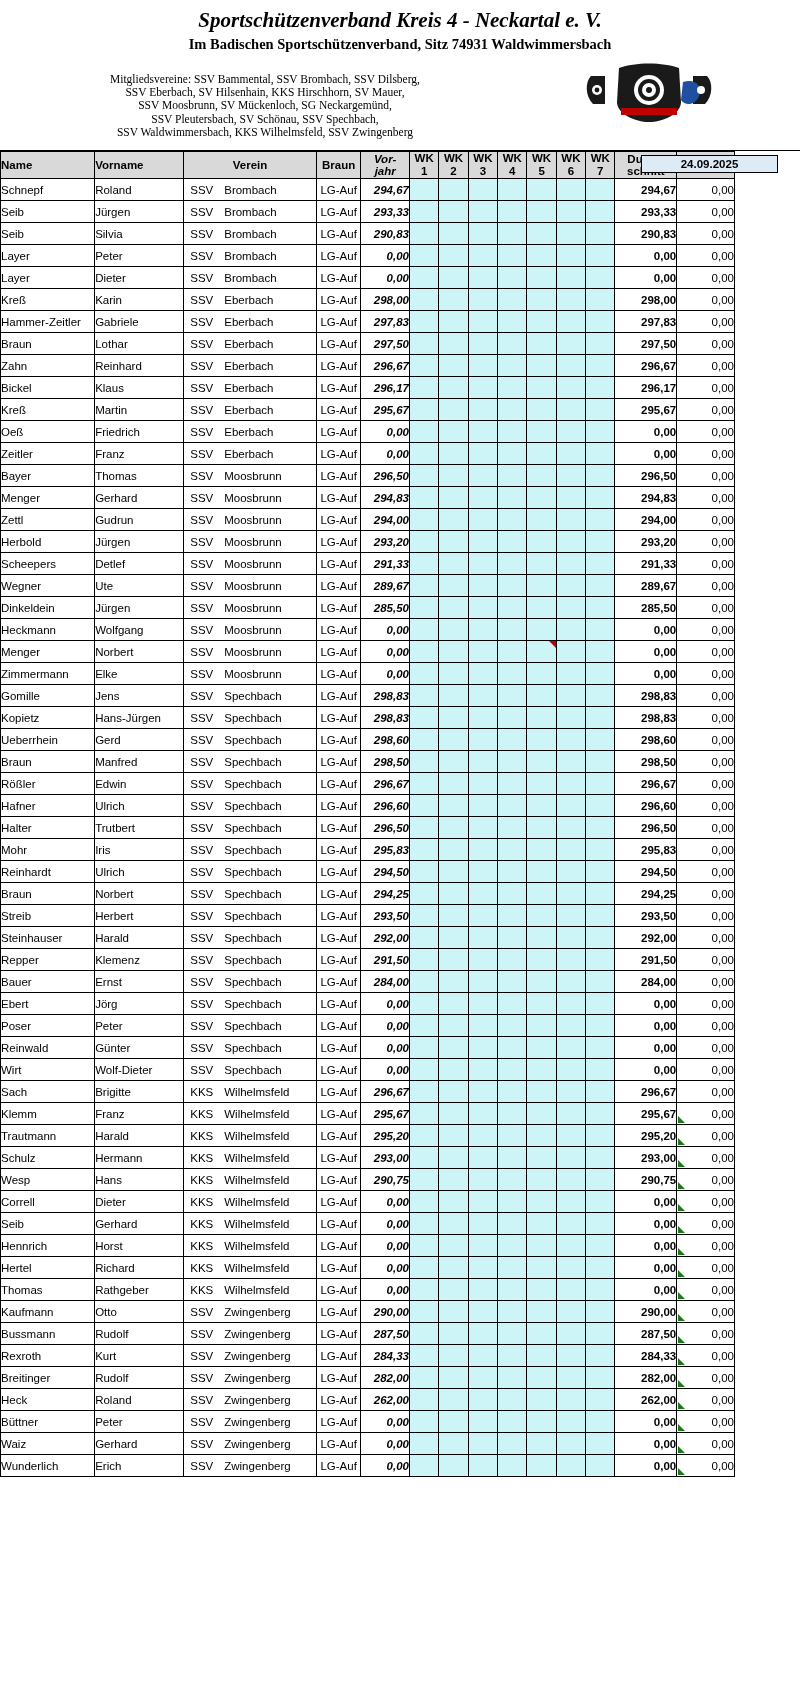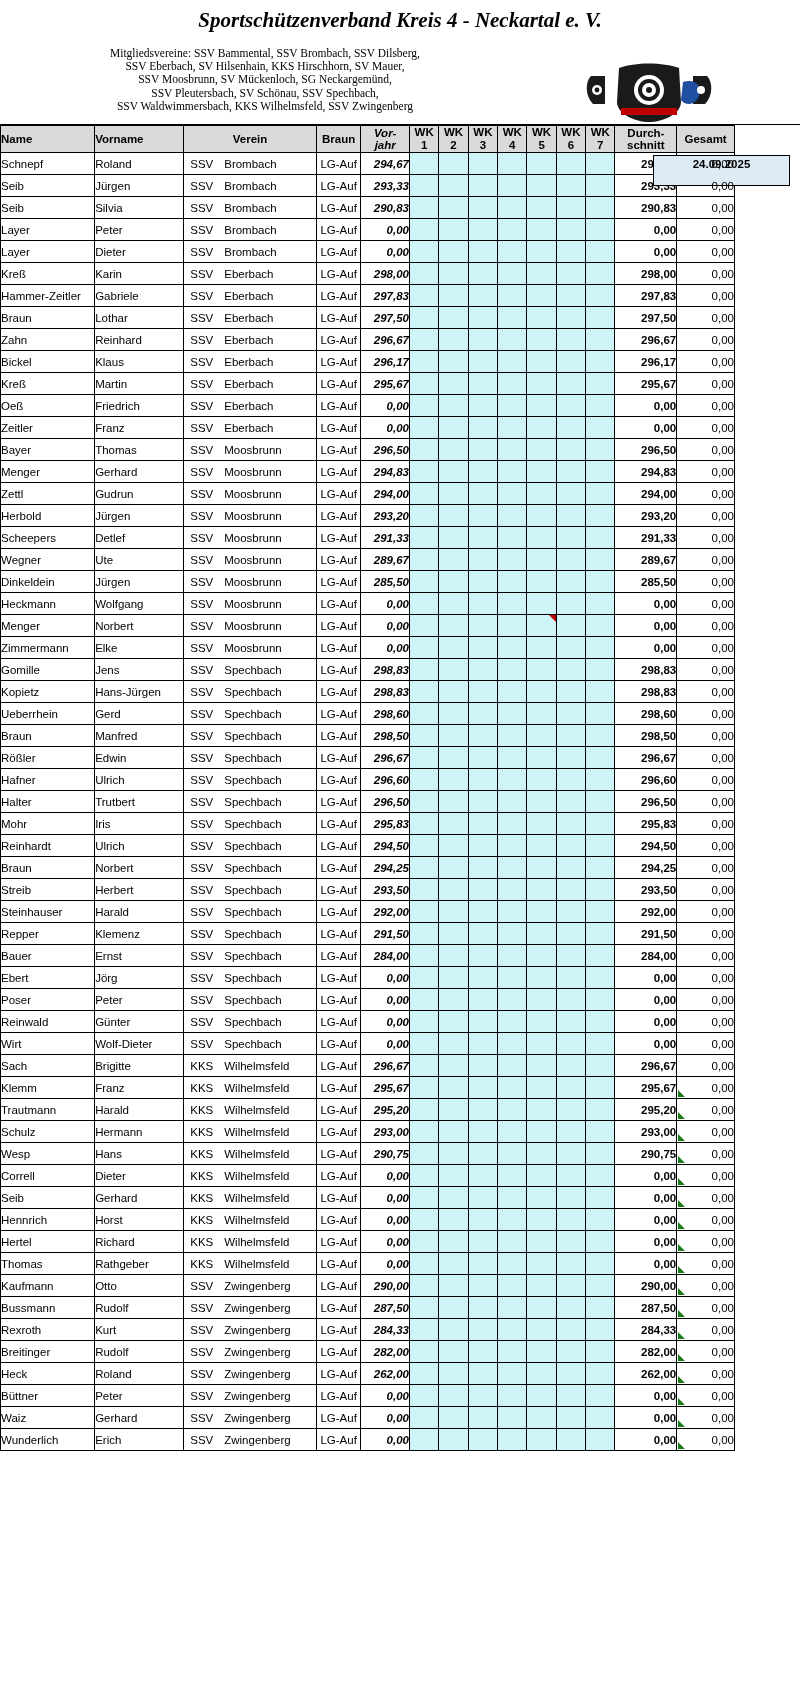--- a/index.html
+++ b/index.html
@@ -33,21 +33,21 @@
   .club-sub {
     font-family: "Liberation Serif", serif;
     font-weight: bold;
     font-size: 14.5px;
     text-align: center;
     padding-top: 3px;
     padding-left: 30px;
     padding-right: 30px;
   }
   .members-block {
-    margin-top: 14px;
+    margin-top: 20px;
     padding-left: 60px;
     width: 470px;
     text-align: center;
   }
   .members-block div {
     font-family: "Liberation Serif", serif;
     font-size: 11.5px;
     line-height: 13.2px;
     white-space: nowrap;
   }
@@ -57,24 +57,24 @@
     position: absolute;
     right: 85px;
     top: 62px;
     width: 132px;
     height: 62px;
   }
 
   
   .date-box {
     position: absolute;
-    right: 10px;
+    right: 22px;
     top: 155px;
     width: 137px;
-    height: 31px;
+    height: 18px;
     background: #ddebf7;
     border: 1px solid #000;
     font-size: 11.5px;
     font-weight: bold;
     text-align: center;
     line-height: 17px;
     margin-left: 10px;
   }
 
   .rule {
@@ -173,20 +173,21 @@
   }
   .cellwrap { position: relative; height: 100%; }
 </style>
 </head>
 <body>
 
 <div class="page">
 
   <div class="header">
     <div class="club-title">Sportschützenverband Kreis 4 - Neckartal e. V.</div>
+    <div class="club-sub">Im Badischen Sportschützenverband, Sitz 74931 Waldwimmersbach</div>
 
     <div class="members-block">
       <div>Mitgliedsvereine:  SSV Bammental, SSV Brombach, SSV Dilsberg,</div>
       <div>SSV Eberbach, SV Hilsenhain, KKS Hirschhorn, SV Mauer,</div>
       <div>SSV Moosbrunn,  SV Mückenloch,  SG Neckargemünd,</div>
       <div>SSV Pleutersbach, SV Schönau, SSV Spechbach,</div>
       <div>SSV Waldwimmersbach, KKS Wilhelmsfeld, SSV Zwingenberg</div>
     </div>
 
     <div class="logo">

